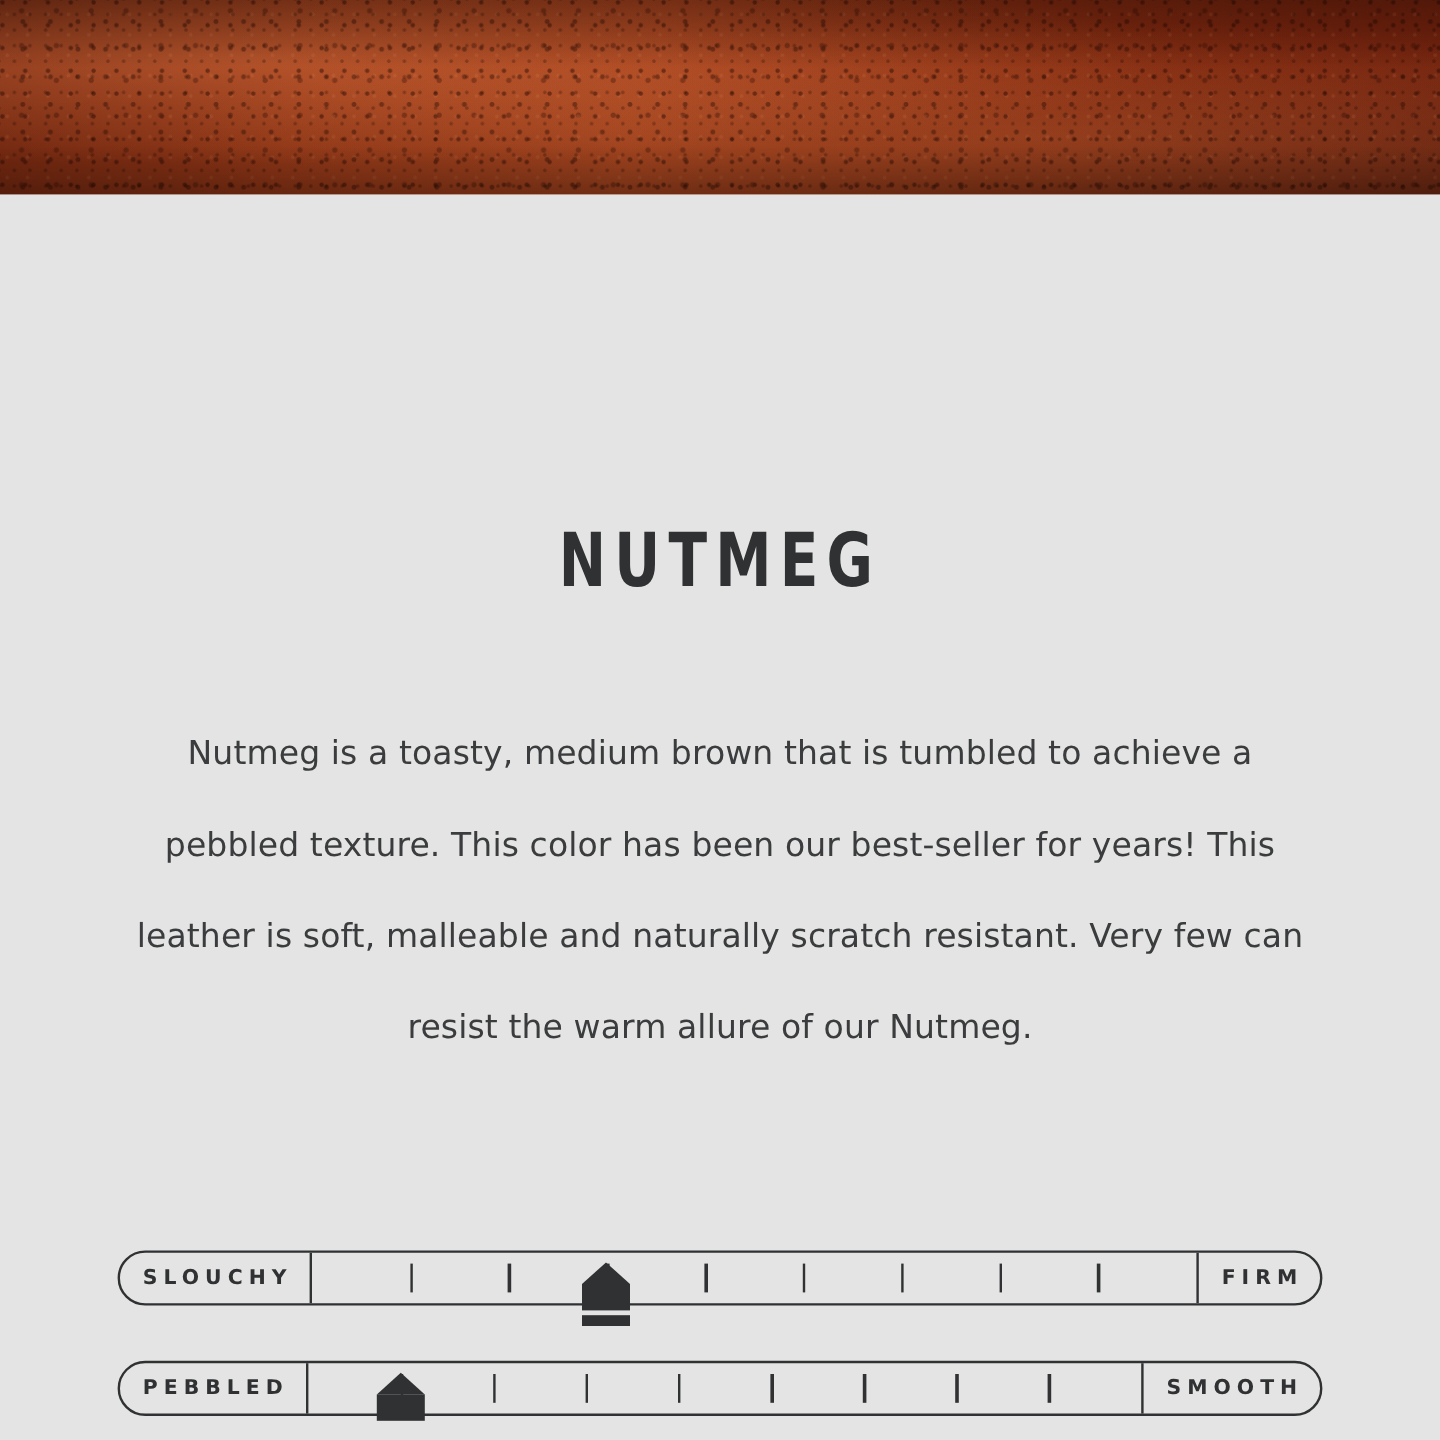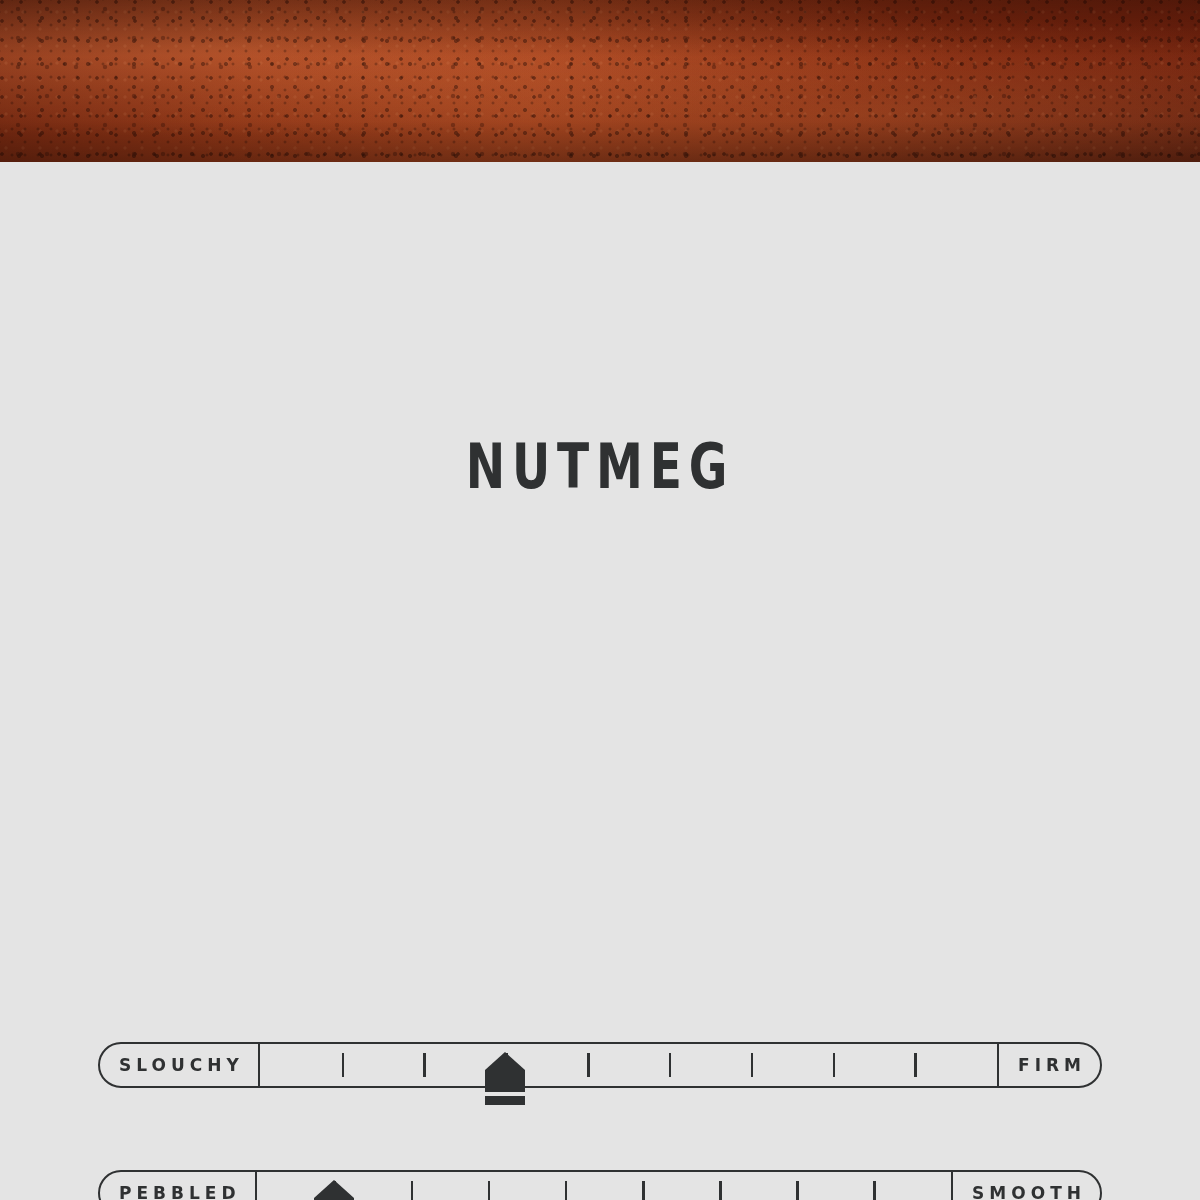--- a/index.html
+++ b/index.html
@@ -98,21 +98,21 @@
 
   
   .scales {
     position: absolute;
     top: 880px;
     left: 0;
     width: 1200px;
   }
   .scale-row {
     position: relative;
-    height: 128px;
+    height: 92px;
   }
   .scale-bar {
     position: absolute;
     left: 98px;
     width: 1004px;
     height: 46px;
     box-sizing: border-box;
     border: 2.5px solid #2f3132;
     border-radius: 23px;
     display: flex;
@@ -182,20 +182,21 @@
   <div class="swatch">
     <div class="grain"></div>
     <div class="grain2"></div>
     <div class="swatch-shade"></div>
   </div>
 
   <div class="content">
 
     <div class="title">NUTMEG</div>
 
+    <div class="description">Nutmeg is a toasty, medium brown that is tumbled to achieve a pebbled texture. This color has been our best-seller for years! This leather is soft, malleable and naturally scratch resistant.  Very few can resist the warm allure of our Nutmeg.</div>
 
     <div class="scales">
 
       <div class="scale-row">
         <div class="scale-bar">
           <div class="scale-label left">SLOUCHY</div>
           <div class="scale-track">
             <div class="tick" style="left:11.1%"></div>
             <div class="tick" style="left:22.2%"></div>
             <div class="tick" style="left:33.3%"></div>

